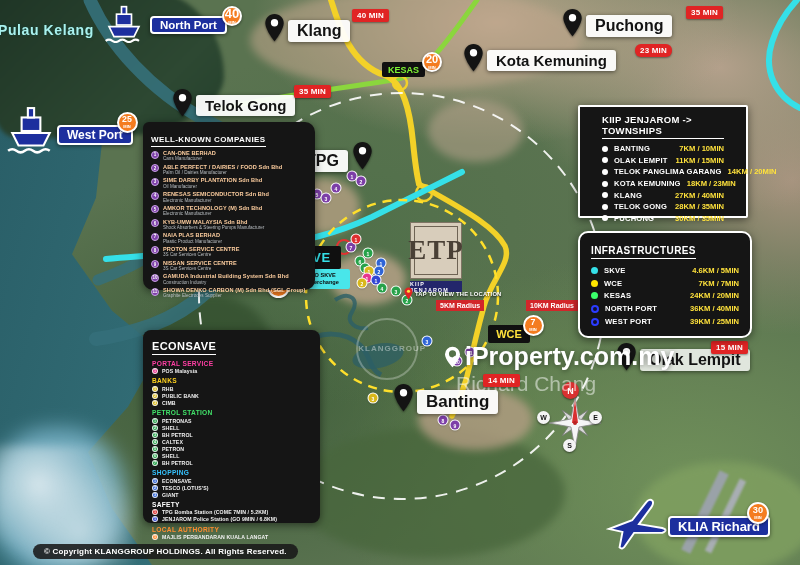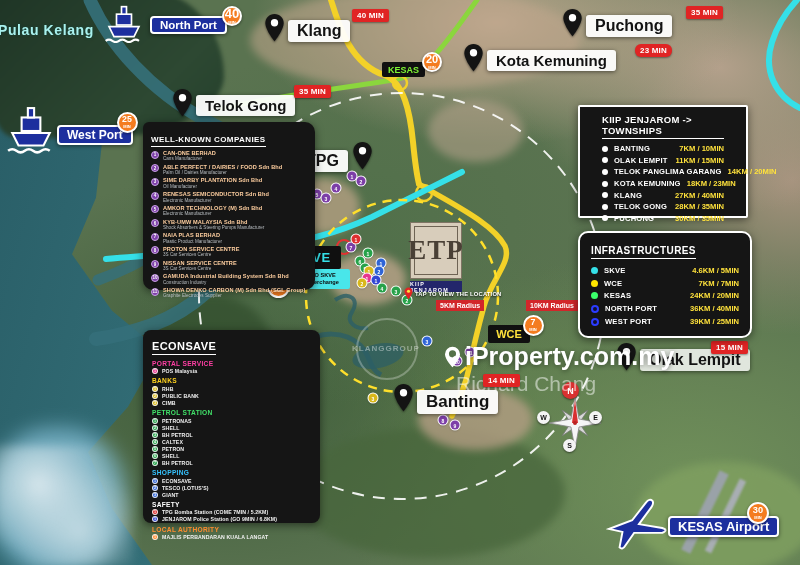--- a/index.html
+++ b/index.html
@@ -26,21 +26,21 @@
   #cloud-water{position:absolute;left:-10px;top:428px;width:135px;height:145px;background:#7fb9cf;border-radius:45%;filter:blur(10px);opacity:.8;}
   #cloud{position:absolute;left:-6px;top:446px;width:140px;height:120px;filter:blur(5px);opacity:.75;
     background:radial-gradient(circle at 32% 32%,rgba(255,255,255,.95),rgba(255,255,255,0) 58%),
                radial-gradient(circle at 62% 72%,rgba(255,255,255,.7),rgba(255,255,255,0) 55%);}
   #gfx{position:absolute;left:0;top:0;z-index:3;}
   
   .wm{position:absolute;pointer-events:none;}
   #pulau{left:-2px;top:22px;font-size:14px;font-weight:700;letter-spacing:.6px;color:#a9f1ee;text-shadow:0 0 3px rgba(0,70,70,.55);z-index:5;}
   #pelabuhan{left:197px;top:50px;font-size:18px;font-weight:700;color:#16222e;text-shadow:0 0 3px #fff,0 0 6px #fff;z-index:5;}
   #klanggroup-ring{left:356px;top:318px;width:62px;height:62px;border:2px solid rgba(255,255,255,.28);border-radius:50%;z-index:4;}
-  #klanggroup{left:352px;top:344px;width:74px;text-align:left;font-size:8px;font-weight:700;letter-spacing:1px;color:rgba(255,255,255,.4);z-index:4;}
+  #klanggroup{left:352px;top:344px;width:74px;text-align:right;font-size:8px;font-weight:700;letter-spacing:1px;color:rgba(255,255,255,.4);z-index:4;}
   #iprop{left:443px;top:342px;z-index:8;display:flex;align-items:center;gap:3px;color:#fff;font-size:25px;font-weight:700;text-shadow:0 1px 5px rgba(0,0,0,.45);}
   #richard{left:456px;top:372px;z-index:8;font-size:21px;font-weight:400;color:rgba(255,255,255,.5);}
   #copyright{left:33px;top:544px;z-index:9;background:rgba(25,25,25,.88);color:#fff;font-size:8px;font-weight:700;padding:3px 11px;border-radius:9px;letter-spacing:.2px;}
   
   .place{position:absolute;z-index:7;background:rgba(255,255,255,.94);color:#131313;font-weight:700;
     padding:2px 9px;border-radius:3px;box-shadow:0 1px 4px rgba(0,0,0,.5);white-space:nowrap;}
   .pin{position:absolute;width:21px;height:30px;}
   .pin svg{display:block;width:100%;height:100%;filter:drop-shadow(0 1px 1px rgba(0,0,0,.5));}
   .pin-left{left:-24px;top:-7px;}
   .pin-right{right:-25px;top:-9px;}
@@ -159,20 +159,21 @@
   <div id="klanggroup" class="wm">KLANGGROUP</div>
   <div id="iprop" class="abs">
     <span style="display:inline-block;width:19px;height:24px;">
       <svg viewBox="0 0 24 30" width="19" height="24">
           <path d="M12 2a9.5 9.5 0 0 0-9.5 9.5C2.5 18 12 28 12 28s9.5-10 9.5-16.5A9.5 9.5 0 0 0 12 2zm0 13.5a4.5 4.5 0 1 1 0-9 4.5 4.5 0 0 1 0 9z" fill="#fff"></path>
         </svg>
     </span>
     <span>iProperty.com.my</span>
   </div>
   <div id="richard" class="abs">Richard Chang</div>
+  <div id="copyright" class="abs">© Copyright KLANGGROUP HOLDINGS. All Rights Reserved.</div>
 
   <div id="etp" class="abs">
     <div id="etp-logo">
         <span>ETP</span>
       </div>
     <div id="etp-bar">KIIP JENJAROM</div>
   </div>
   <div id="tap" class="abs">
     <span style="width:9px;height:13px;display:inline-block;">
       <svg viewBox="0 0 24 34" width="9" height="13">
@@ -490,21 +491,21 @@
       </svg></span>
     <div class="port" style="left: 57px; top: 125px; font-size: 12px;">West Port</div>
     <span class="picon" style="left: 6px; top: 106px; width: 50px; height: 50px;"><svg viewBox="0 0 48 46">
         <g fill="#1d2f9e" stroke="#fff" stroke-width="2">
           <path d="M6 26 h36 l-6 12 H12 z"></path>
           <rect x="15" y="11" width="18" height="13"></rect>
           <rect x="21" y="2" width="6" height="9"></rect>
         </g>
         <path d="M2 43 q4 -3 8 0 q4 3 8 0 q4 -3 8 0 q4 3 8 0 q4 -3 8 0" stroke="#fff" fill="none" stroke-width="2.5"></path>
       </svg></span>
-    <div class="port" style="left: 668px; top: 516px; font-size: 13px;">KESAS Airport</div>
+    <div class="port" style="left: 668px; top: 516px; font-size: 13px;">KLIA Richard</div>
     <span class="picon" style="left: 606px; top: 498px; width: 62px; height: 62px;"><svg viewBox="0 0 64 54">
         <path d="M3 32 L27 23 L41 5 q4 -5 7 -2 q2 3 -3 9 L34 27 L58 31 q7 2 0 5 L29 36 L20 49 q-3 5 -6 2 l3 -16 z" fill="#1d2f9e" stroke="#fff" stroke-width="2"></path>
       </svg></span>
     <div class="rbadge" style="left: 352px; top: 9px;">40 MIN</div>
     <div class="rbadge" style="left: 686px; top: 6px;">35 MIN</div>
     <div class="rbadge" style="left: 635px; top: 44px; border-radius: 6px;">23 MIN</div>
     <div class="rbadge" style="left: 294px; top: 85px;">35 MIN</div>
     <div class="rbadge" style="left: 274px; top: 141px;">20 MIN</div>
     <div class="rbadge" style="left: 483px; top: 374px;">14 MIN</div>
     <div class="rbadge" style="left: 711px; top: 341px;">15 MIN</div>

